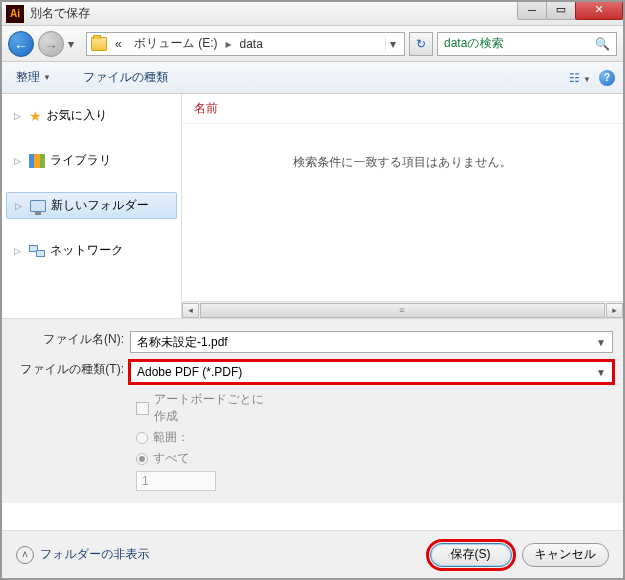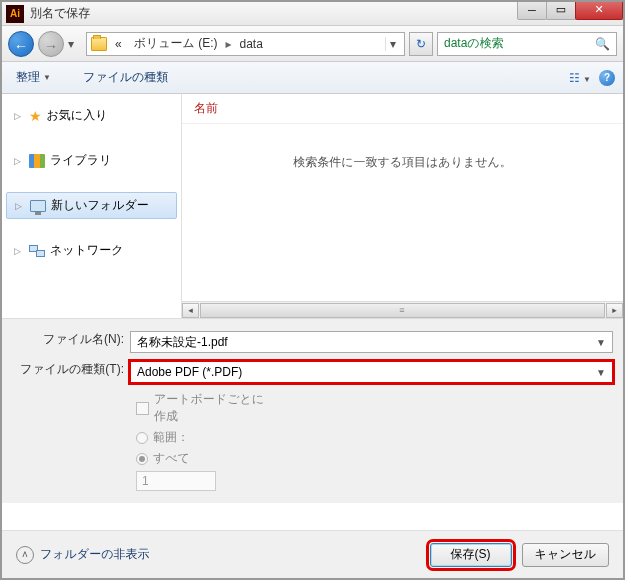--- a/index.html
+++ b/index.html
@@ -58,21 +58,21 @@
 .opts{margin-left:124px;color:#888}
 .opt-row{display:flex;align-items:center;gap:5px;margin:4px 0}
 .chk{width:13px;height:13px;border:1px solid #bbb;background:#f8f8f8}
 .rdo{width:12px;height:12px;border:1px solid #bbb;border-radius:50%;background:#f8f8f8;position:relative}
 .rdo.on::after{content:"";position:absolute;top:2px;left:2px;width:6px;height:6px;border-radius:50%;background:#999}
 .range-input{width:80px;height:20px;border:1px solid #ccc;background:#fafafa;padding:0 5px;display:flex;align-items:center;color:#999;margin-top:4px}
 .footer{position:absolute;bottom:0;left:0;right:0;height:48px;background:#f0f0f0;display:flex;align-items:center;padding:0 14px;border-top:1px solid #e0e0e0}
 .hide-folders{display:flex;align-items:center;gap:6px;color:#1a3e6e}
 .circ-up{width:18px;height:18px;border:1px solid #888;border-radius:50%;display:flex;align-items:center;justify-content:center;font-size:10px;color:#555}
 .btns{margin-left:auto;display:flex;gap:10px}
-.btn{min-width:82px;height:24px;background:linear-gradient(#f8f8f8,#e4e4e4);border:1px solid #999;border-radius:3px;display:flex;align-items:center;justify-content:center;padding:0 12px}
+.btn{min-width:82px;height:24px;background:linear-gradient(#f8f8f8,#e4e4e4);border:1px solid #999;border-radius:12px;display:flex;align-items:center;justify-content:center;padding:0 12px}
 .btn.primary{outline:3px solid #e00000;outline-offset:1px;border:1px solid #3c7fb1;box-shadow:inset 0 0 0 1px #a8d8f0}
 </style>
 </head>
 <body>
 
 <div class="titlebar">
   <div class="app-icon">Ai</div>
   <div class="title-text">別名で保存</div>
   <div class="win-btns">
     <div class="win-btn">─</div>

